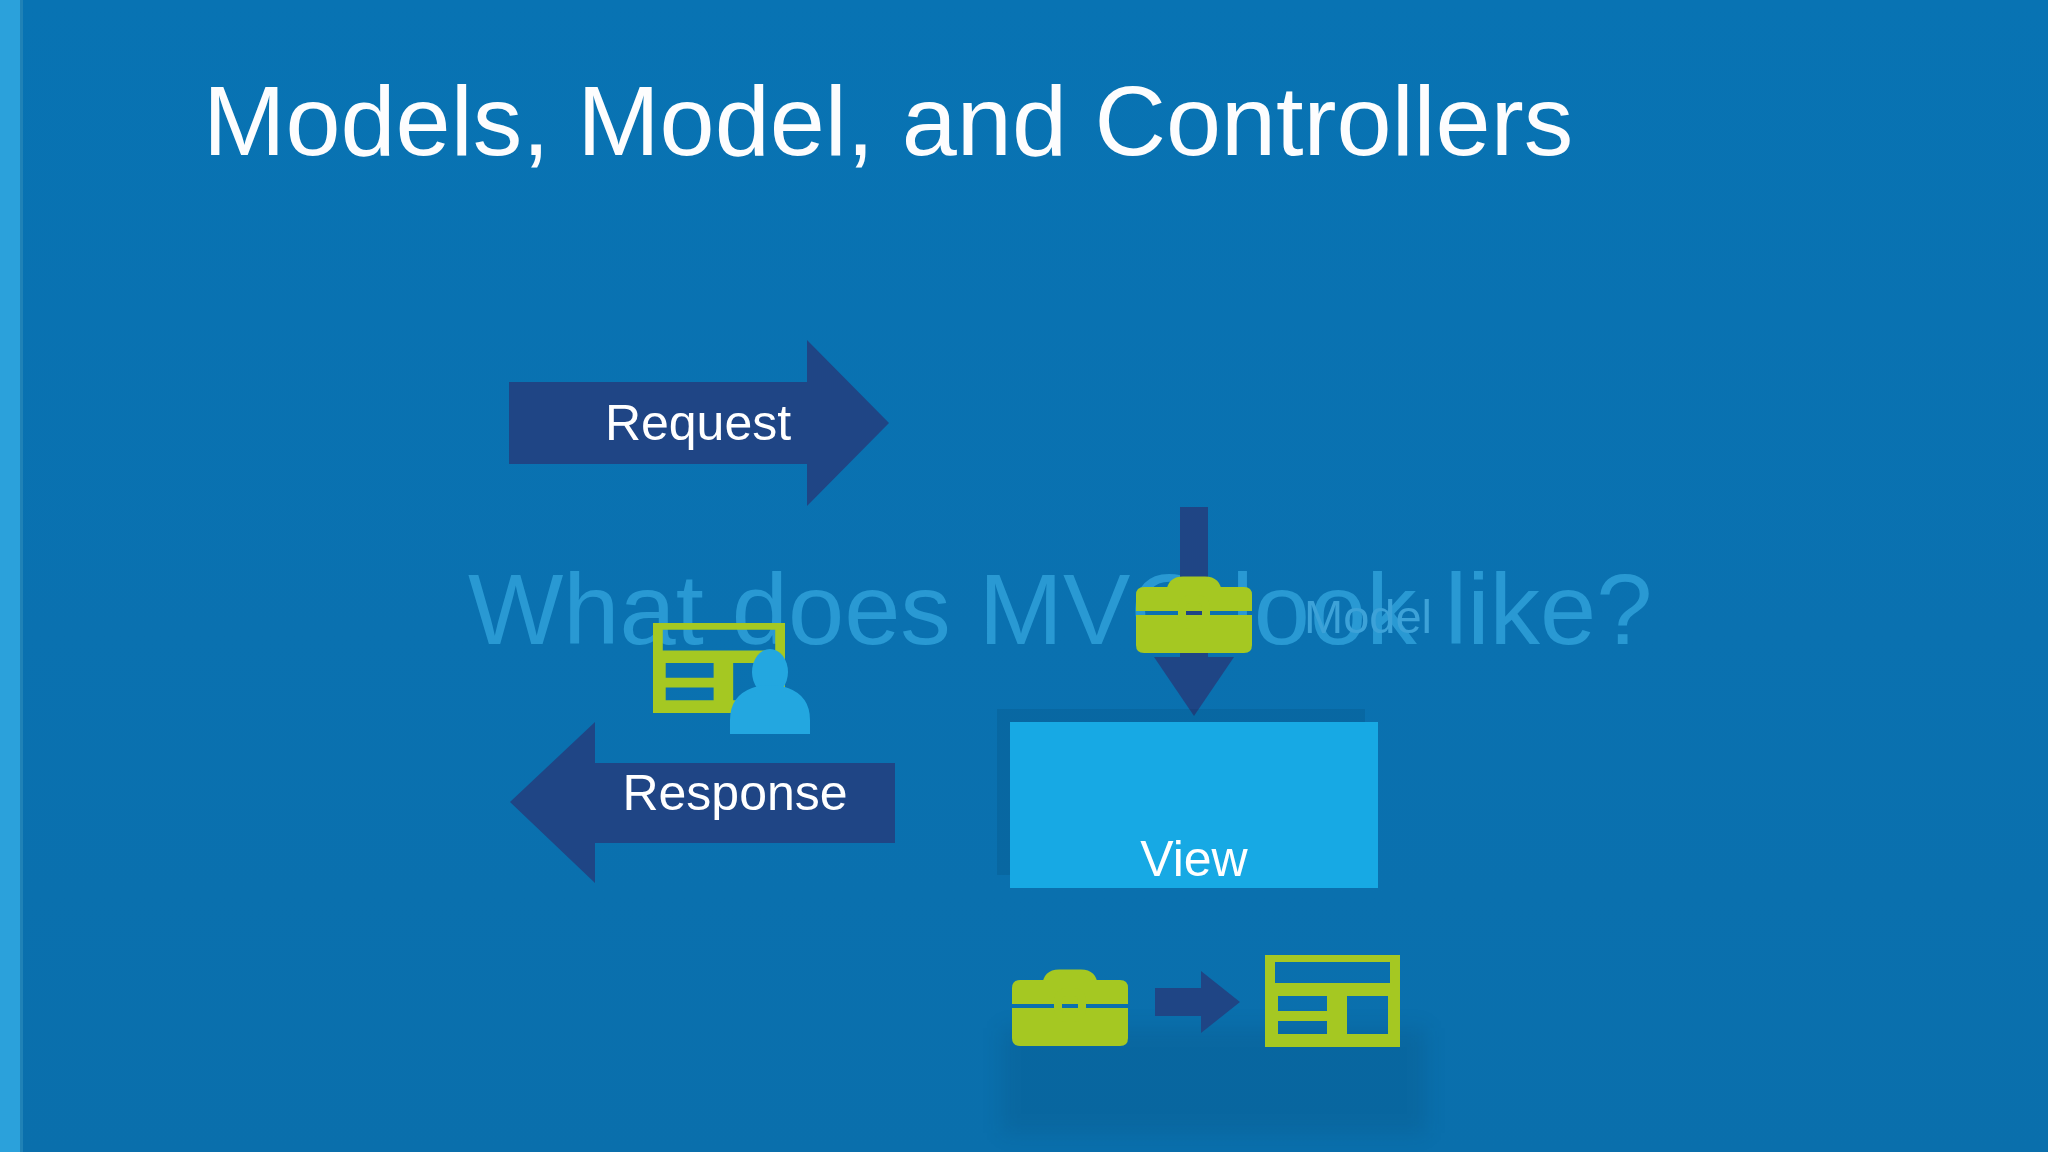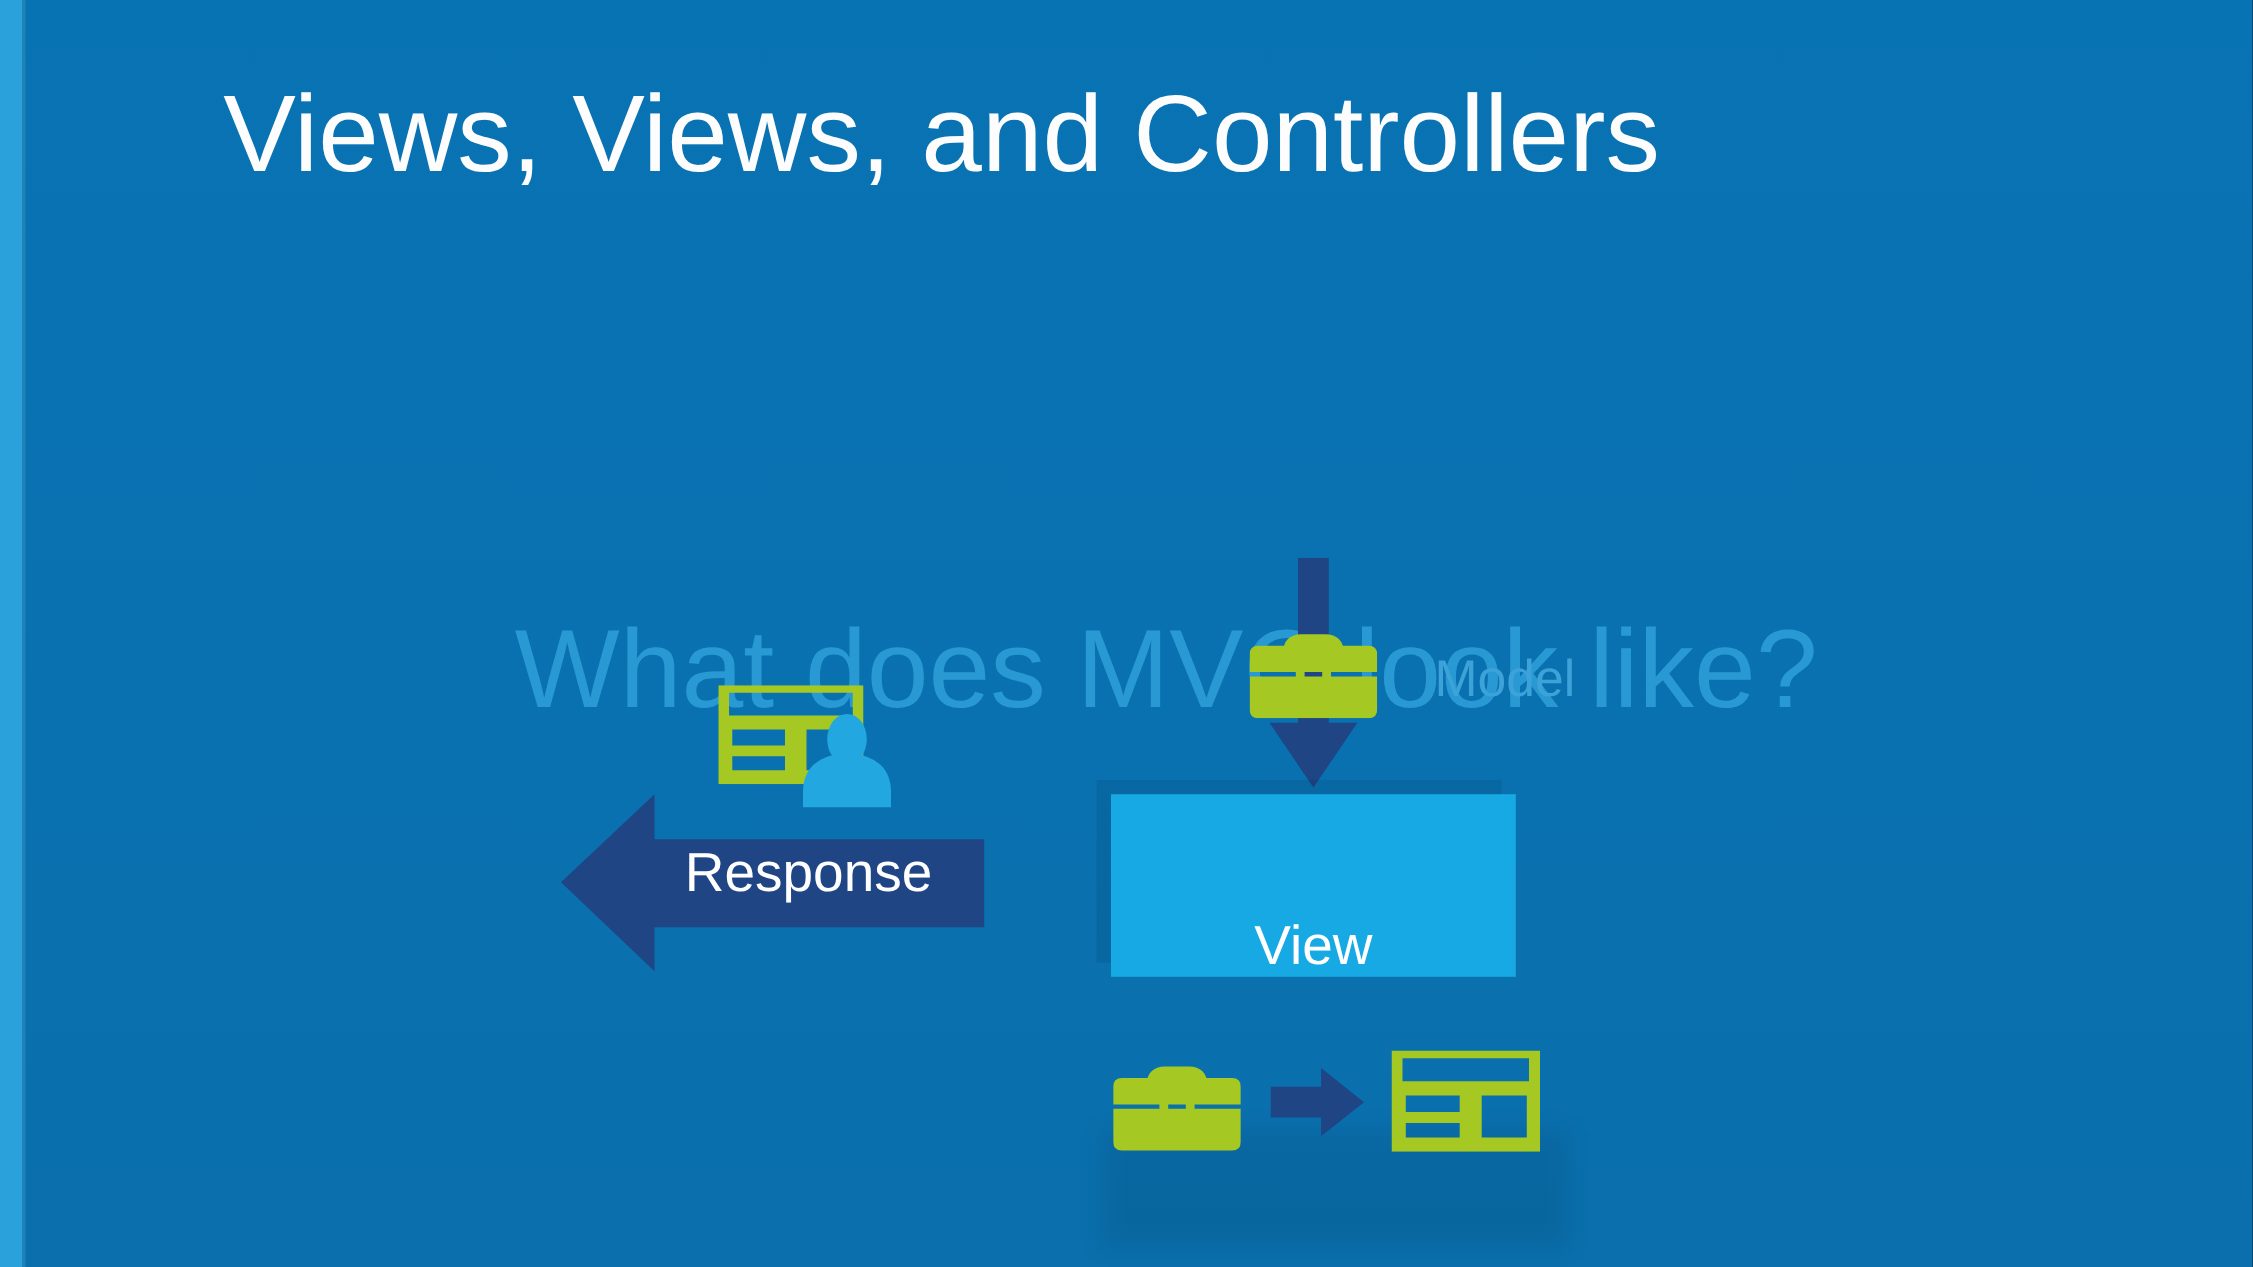--- a/index.html
+++ b/index.html
@@ -65,24 +65,30 @@
   }
   svg { display: block; width: 100%; height: 100%; }
 </style>
 </head>
 <body>
 
 <div class="slide">
 
   <div class="edge-stripe"></div>
 
-  <div class="slide-title">Views, Views, and Controllers</div>
+  <div class="slide-title">Models, Model, and Controllers</div>
 
   <div class="watermark">What does MVC look like?</div>
 
+  <div class="arrow-group request-arrow">
+    <svg viewBox="0 0 380 166">
+      <path d="M0,42 H298 V0 L380,83 L298,166 V124 H0 Z" fill="#1F4585"></path>
+    </svg>
+    <div class="arrow-label">Request</div>
+  </div>
 
 
   <div class="down-arrow">
     <svg viewBox="0 0 80 209">
       <rect x="26" y="0" width="28" height="152" fill="#1F4585"></rect>
       <path d="M0,150 H80 L40,209 Z" fill="#1F4585"></path>
     </svg>
   </div>
 
   <div class="model-briefcase">

